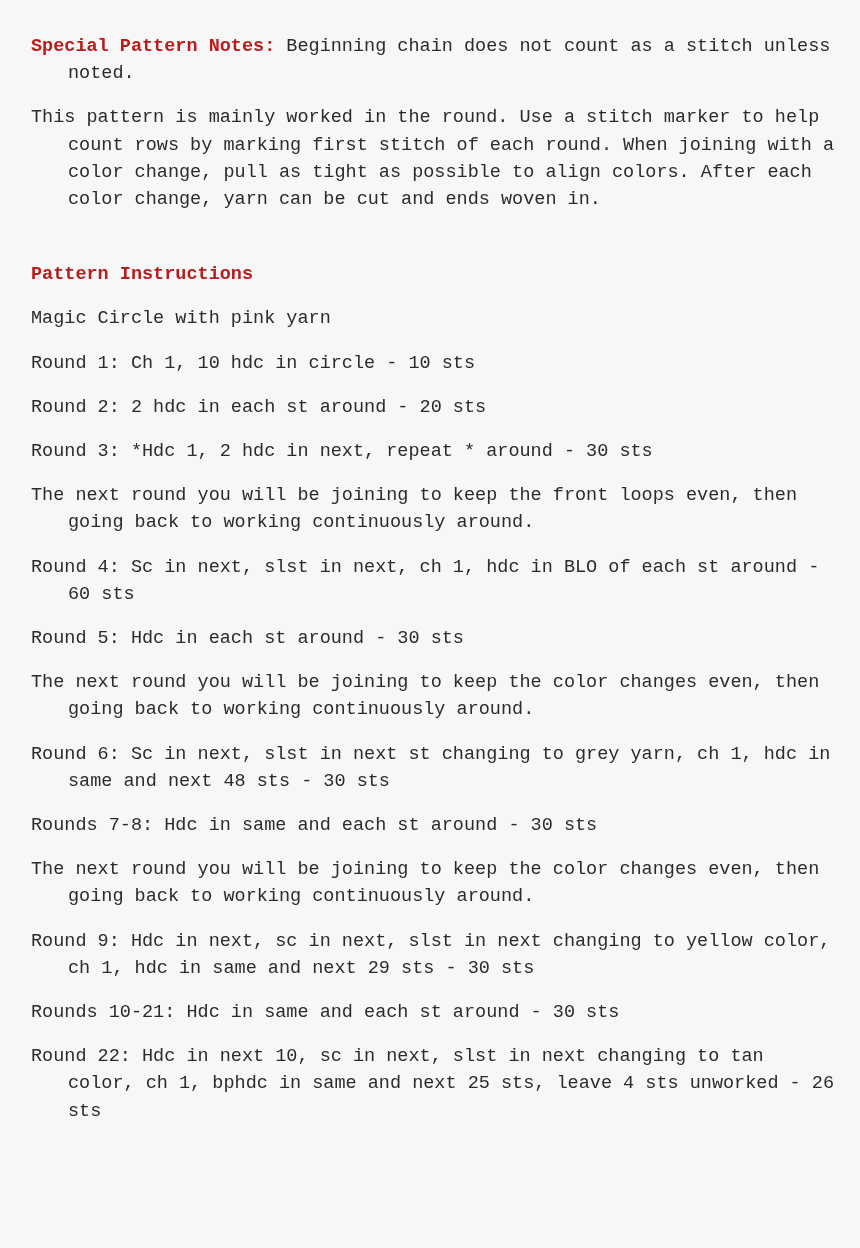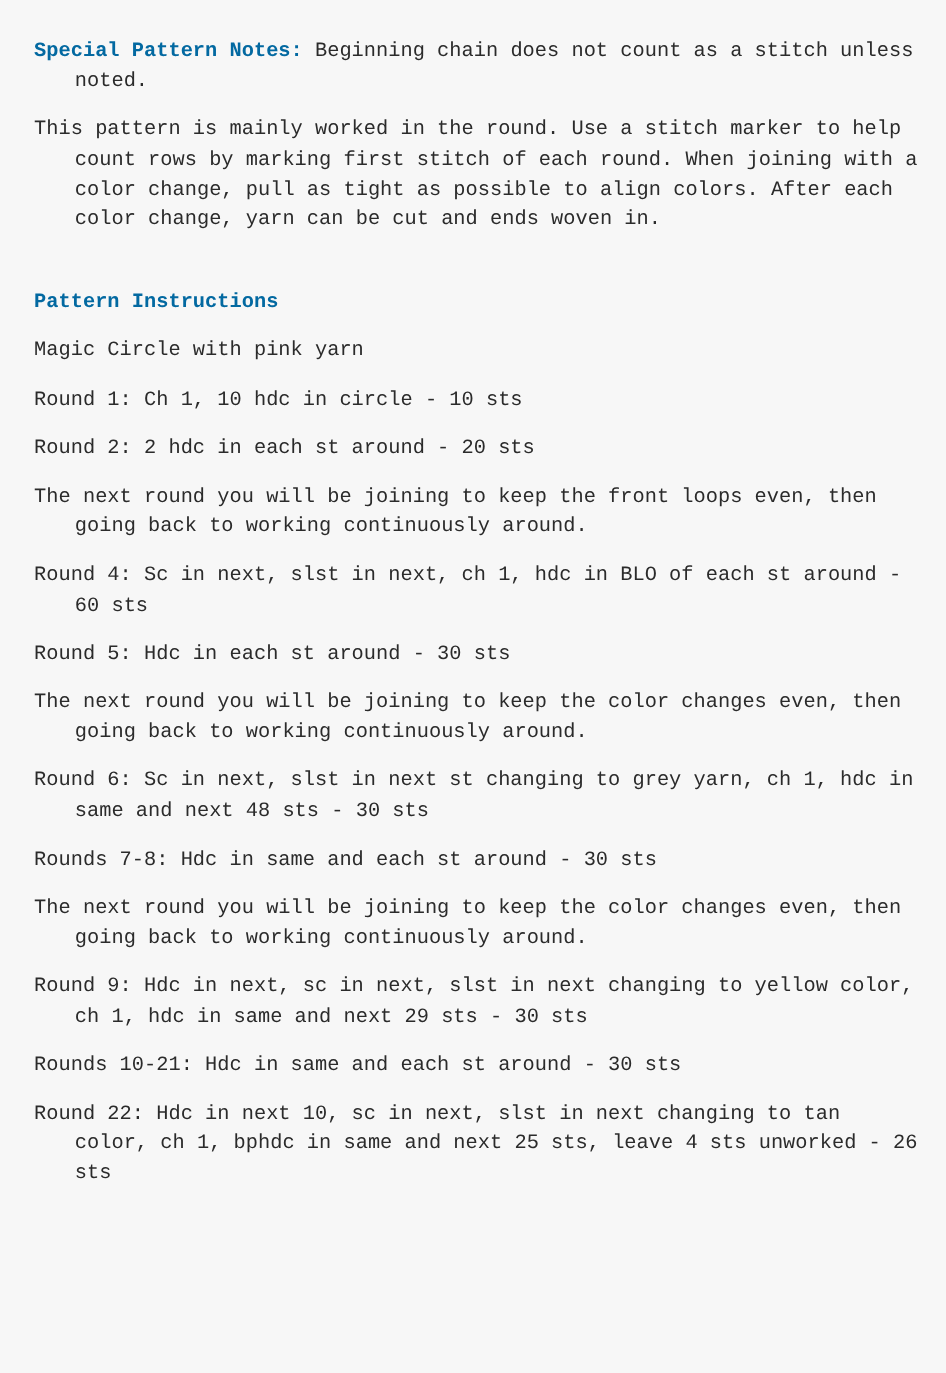--- a/index.html
+++ b/index.html
@@ -21,35 +21,36 @@
     }
     .para {
       margin: 0;
       padding-left: 37px;
       text-indent: -37px;
       line-height: 27.2px;
       white-space: normal;
     }
     .gap-s { margin-top: 17px; }
     .gap-l { margin-top: 48px; }
-    .bold { font-weight: bold; color: #0369a1; font-family: Liberation Mono, monospace; }
+    .bold { font-weight: bold; color: #b91c1c; font-family: Liberation Mono, monospace; }
   </style>
 </head>
 <body>
 
 <div class="page">
   <p class="para"><span class="bold">Special Pattern Notes:</span><span> Beginning chain does not count as a stitch unless noted.</span></p>
 
   <p class="para gap-s">This pattern is mainly worked in the round. Use a stitch marker to help count rows by marking first stitch of each round. When joining with a color change, pull as tight as possible to align colors. After each color change, yarn can be cut and ends woven in.</p>
 
   <p class="para gap-l bold">Pattern Instructions</p>
 
   <p class="para gap-s">Magic Circle with pink yarn</p>
   <p class="para gap-s">Round 1: Ch 1, 10 hdc in circle - 10 sts</p>
   <p class="para gap-s">Round 2: 2 hdc in each st around - 20 sts</p>
+  <p class="para gap-s">Round 3: *Hdc 1, 2 hdc in next, repeat * around - 30 sts</p>
   <p class="para gap-s">The next round you will be joining to keep the front loops even, then going back to working continuously around.</p>
   <p class="para gap-s">Round 4: Sc in next, slst in next, ch 1, hdc in BLO of each st around - 60 sts</p>
   <p class="para gap-s">Round 5: Hdc in each st around - 30 sts</p>
   <p class="para gap-s">The next round you will be joining to keep the color changes even, then going back to working continuously around.</p>
   <p class="para gap-s">Round 6: Sc in next, slst in next st changing to grey yarn, ch 1, hdc in same and next 48 sts - 30 sts</p>
   <p class="para gap-s">Rounds 7-8: Hdc in same and each st around - 30 sts</p>
   <p class="para gap-s">The next round you will be joining to keep the color changes even, then going back to working continuously around.</p>
   <p class="para gap-s">Round 9: Hdc in next, sc in next, slst in next changing to yellow color, ch 1, hdc in same and next 29 sts - 30 sts</p>
   <p class="para gap-s">Rounds 10-21: Hdc in same and each st around - 30 sts</p>
   <p class="para gap-s">Round 22: Hdc in next 10, sc in next, slst in next changing to tan color, ch 1, bphdc in same and next 25 sts, leave 4 sts unworked - 26 sts</p>

